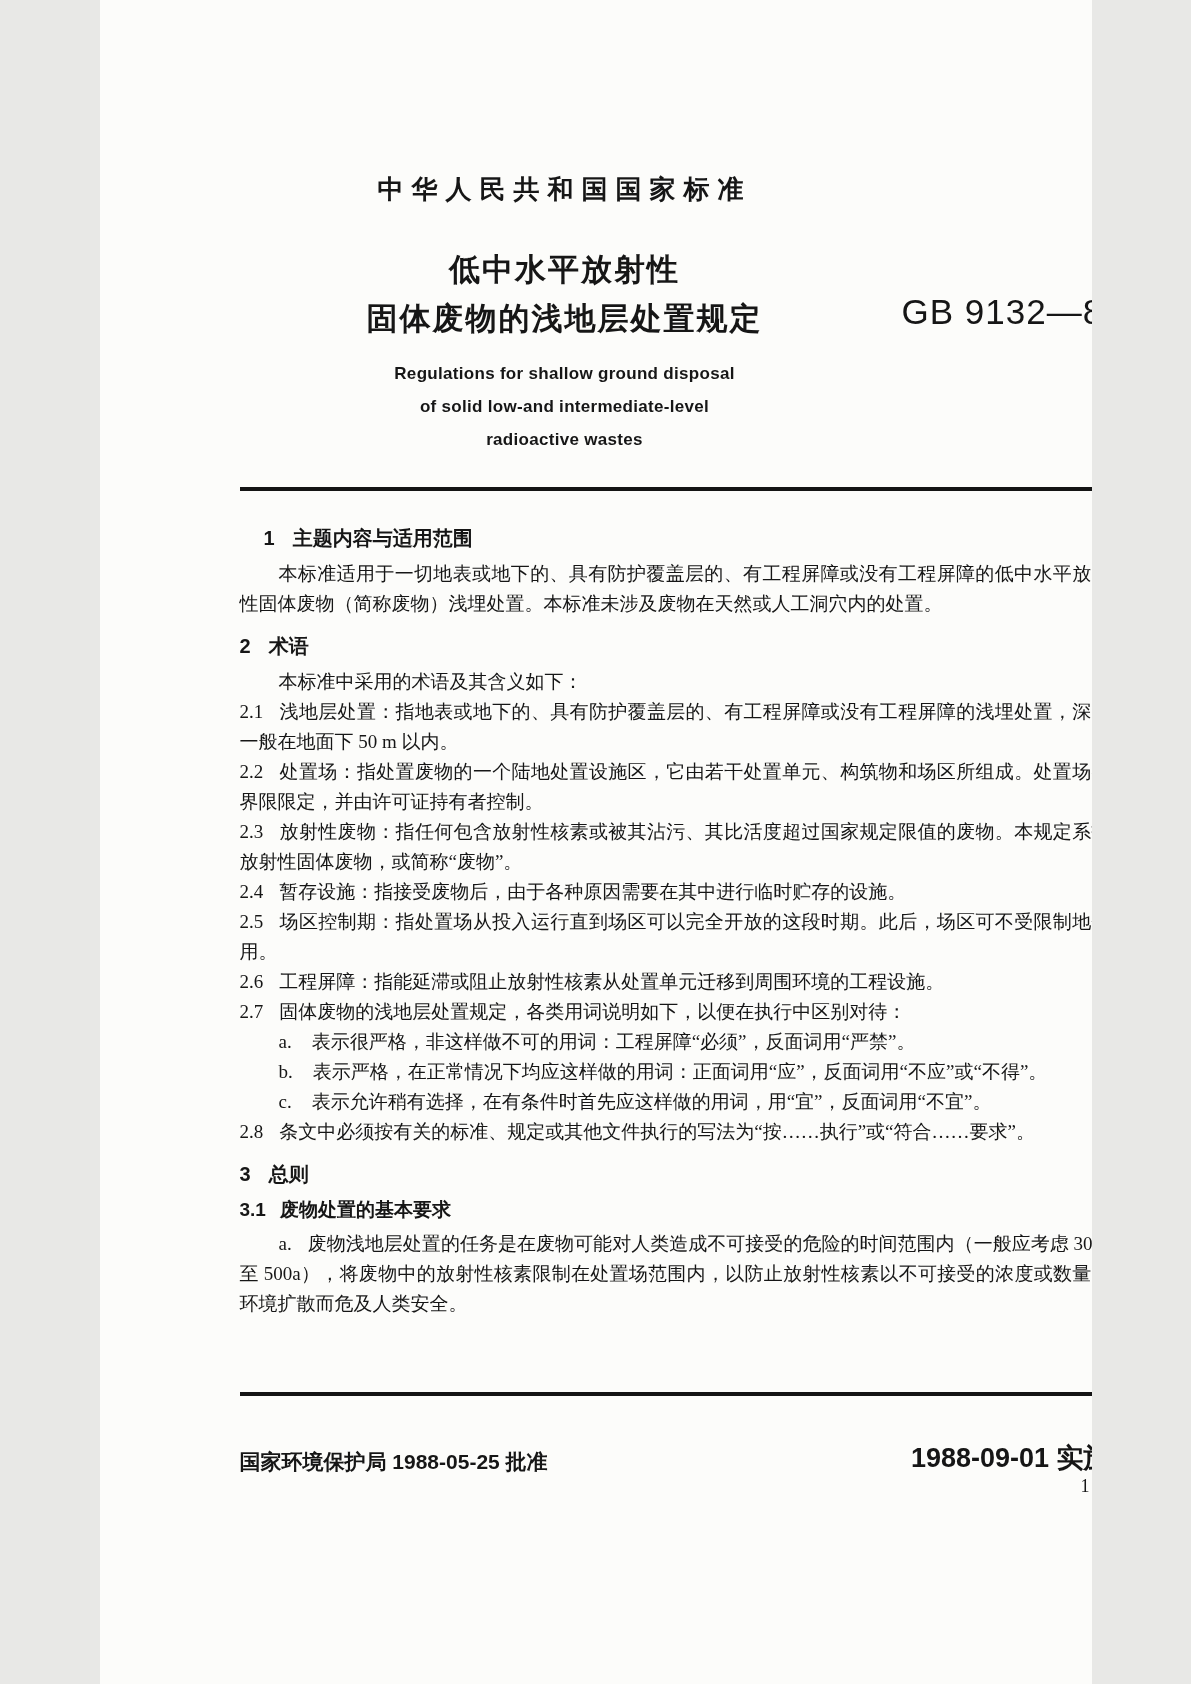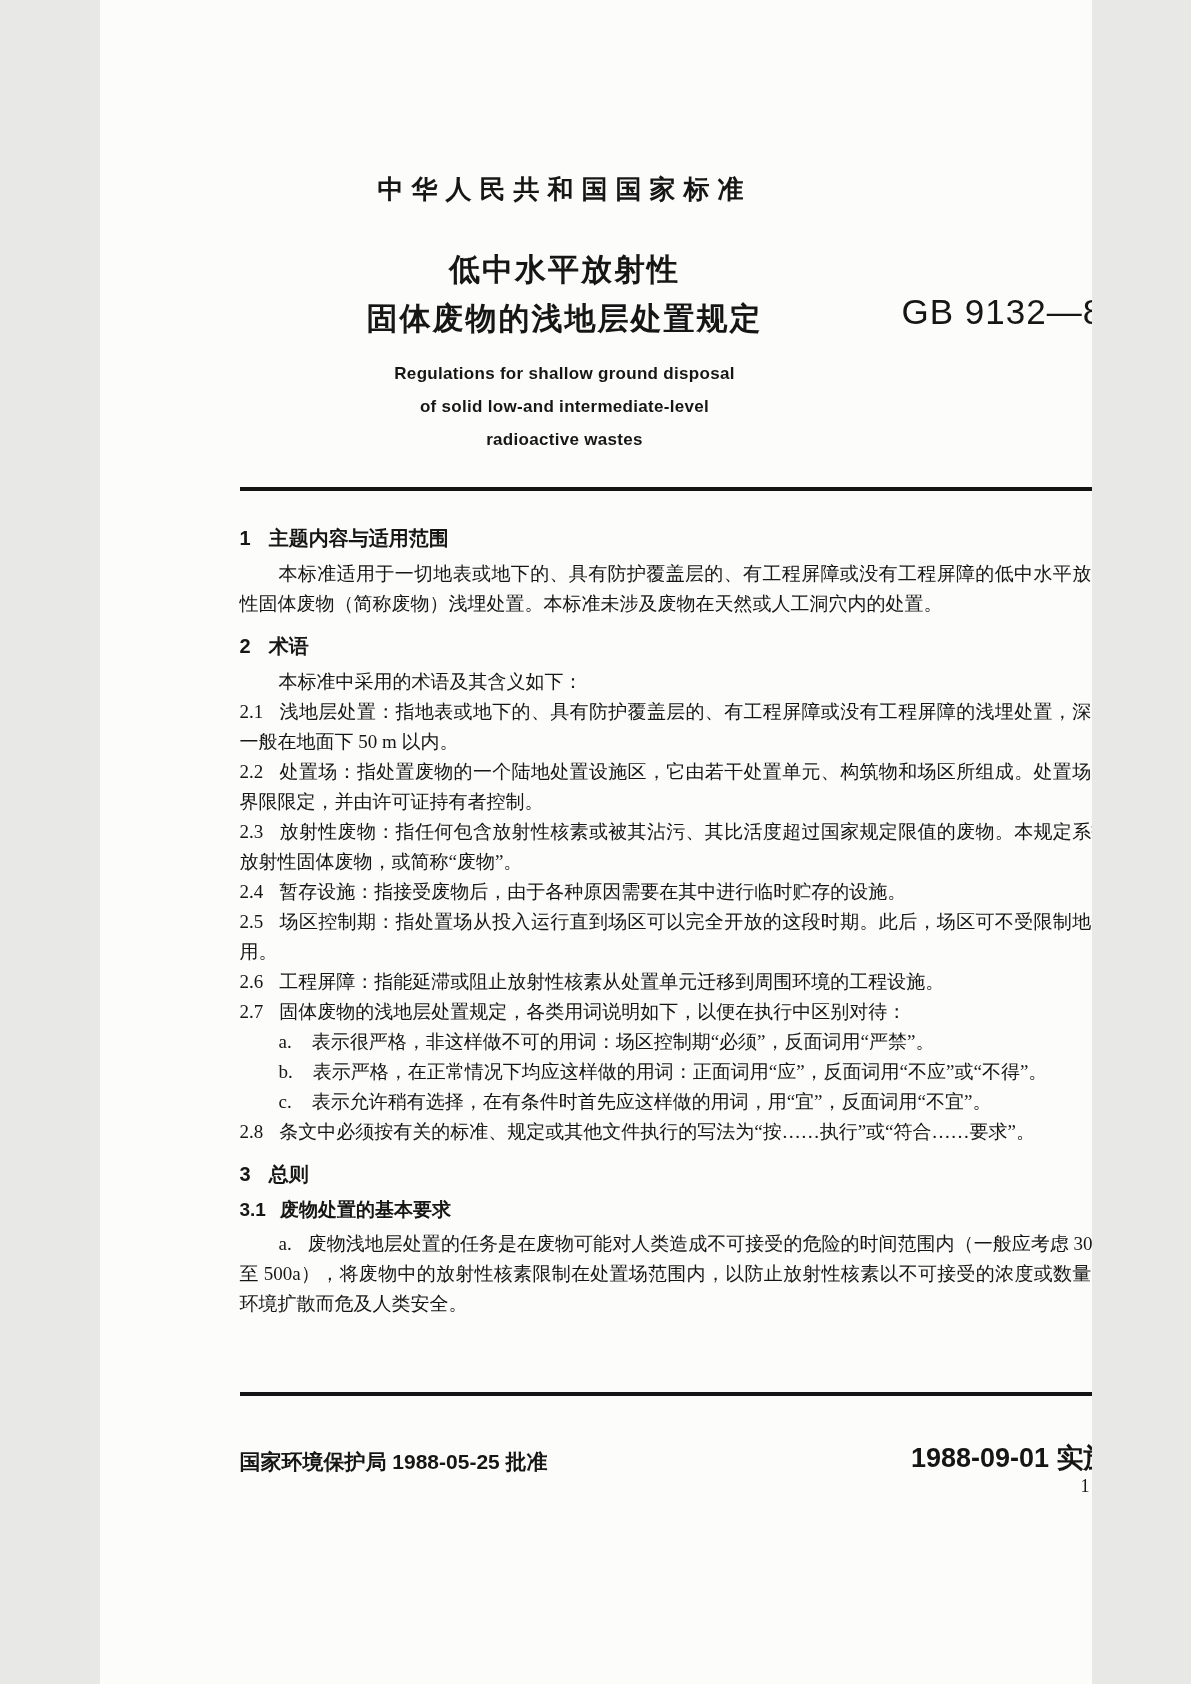--- a/index.html
+++ b/index.html
@@ -77,21 +77,21 @@
     line-height: 30px;
     text-align: justify;
   }
   .sec-heading {
     font-family: "Liberation Sans", sans-serif;
     font-weight: bold;
     font-size: 20px;
     margin: 12px 0 6px 0;
     text-align: left;
   }
-  .sec-heading.first { margin-top: 2px; }
+  .sec-heading.first { margin-top: 2px; margin-left: 24px; }
   .sec-num { margin-right: 18px; }
   p.indent { text-indent: 39px; }
   .term-num { margin-right: 16px; }
   .sub-term { padding-left: 39px; }
   .sub-term .term-num { margin-right: 20px; }
   .sub-heading {
     font-family: "Liberation Sans", sans-serif;
     font-weight: bold;
     font-size: 19px;
     margin: 0 0 4px 0;
@@ -149,21 +149,21 @@
     <p class="indent">本标准中采用的术语及其含义如下：</p>
 
     <p class="term"><span class="term-num">2.1</span><span>浅地层处置：指地表或地下的、具有防护覆盖层的、有工程屏障或没有工程屏障的浅埋处置，深度一般在地面下 50 m 以内。</span></p>
     <p class="term"><span class="term-num">2.2</span><span>处置场：指处置废物的一个陆地处置设施区，它由若干处置单元、构筑物和场区所组成。处置场有界限限定，并由许可证持有者控制。</span></p>
     <p class="term"><span class="term-num">2.3</span><span>放射性废物：指任何包含放射性核素或被其沾污、其比活度超过国家规定限值的废物。本规定系指放射性固体废物，或简称“废物”。</span></p>
     <p class="term"><span class="term-num">2.4</span><span>暂存设施：指接受废物后，由于各种原因需要在其中进行临时贮存的设施。</span></p>
     <p class="term"><span class="term-num">2.5</span><span>场区控制期：指处置场从投入运行直到场区可以完全开放的这段时期。此后，场区可不受限制地使用。</span></p>
     <p class="term"><span class="term-num">2.6</span><span>工程屏障：指能延滞或阻止放射性核素从处置单元迁移到周围环境的工程设施。</span></p>
     <p class="term"><span class="term-num">2.7</span><span>固体废物的浅地层处置规定，各类用词说明如下，以便在执行中区别对待：</span></p>
 
-    <p class="sub-term"><span class="term-num">a.</span><span>表示很严格，非这样做不可的用词：场区控制期“必须”，反面词用“严禁”。</span></p>
+    <p class="sub-term"><span class="term-num">a.</span><span>表示很严格，非这样做不可的用词：工程屏障“必须”，反面词用“严禁”。</span></p>
     <p class="sub-term"><span class="term-num">b.</span><span>表示严格，在正常情况下均应这样做的用词：正面词用“应”，反面词用“不应”或“不得”。</span></p>
     <p class="sub-term"><span class="term-num">c.</span><span>表示允许稍有选择，在有条件时首先应这样做的用词，用“宜”，反面词用“不宜”。</span></p>
 
     <p class="term"><span class="term-num">2.8</span><span>条文中必须按有关的标准、规定或其他文件执行的写法为“按……执行”或“符合……要求”。</span></p>
 
     <h2 class="sec-heading"><span class="sec-num">3</span><span>总则</span></h2>
     <p class="sub-heading"><span class="sec-num">3.1</span><span>废物处置的基本要求</span></p>
     <p class="clause"><span class="term-num">a.</span><span>废物浅地层处置的任务是在废物可能对人类造成不可接受的危险的时间范围内（一般应考虑 300a 至 500a），将废物中的放射性核素限制在处置场范围内，以防止放射性核素以不可接受的浓度或数量向环境扩散而危及人类安全。</span></p>
 
   </div>

